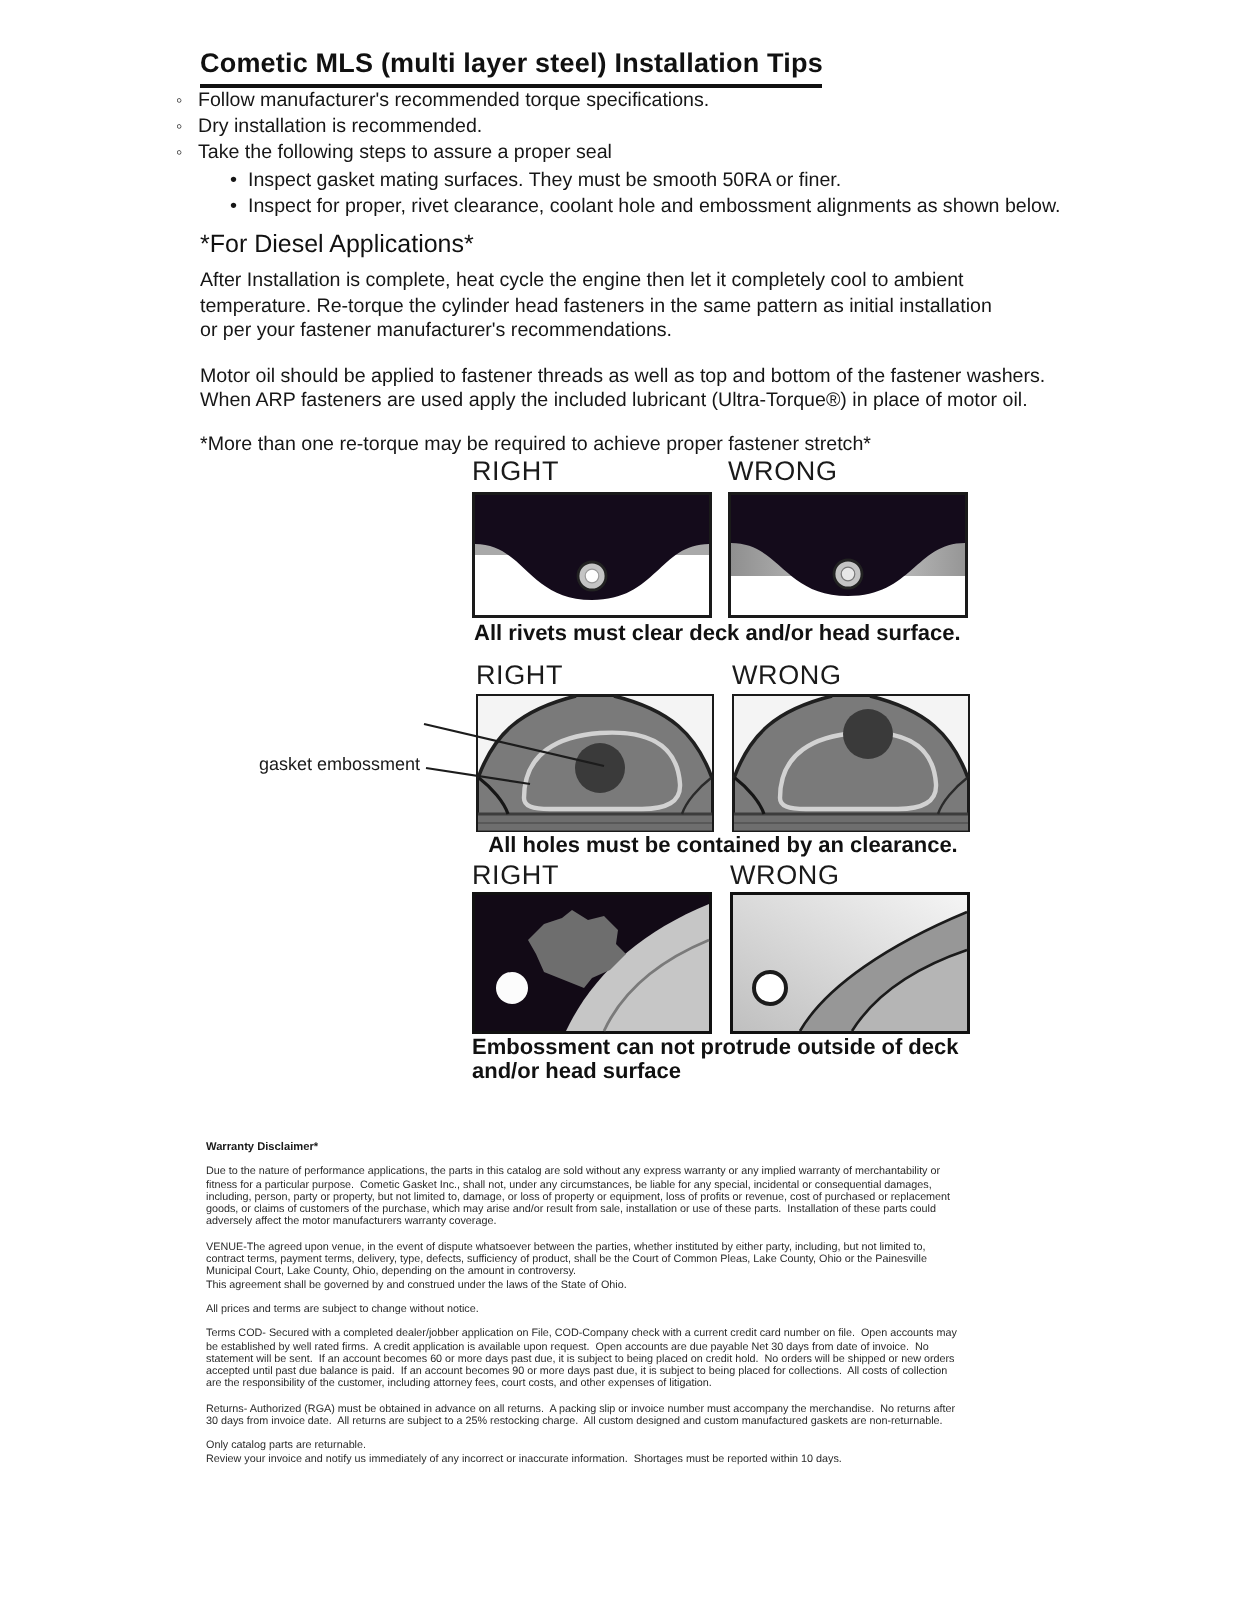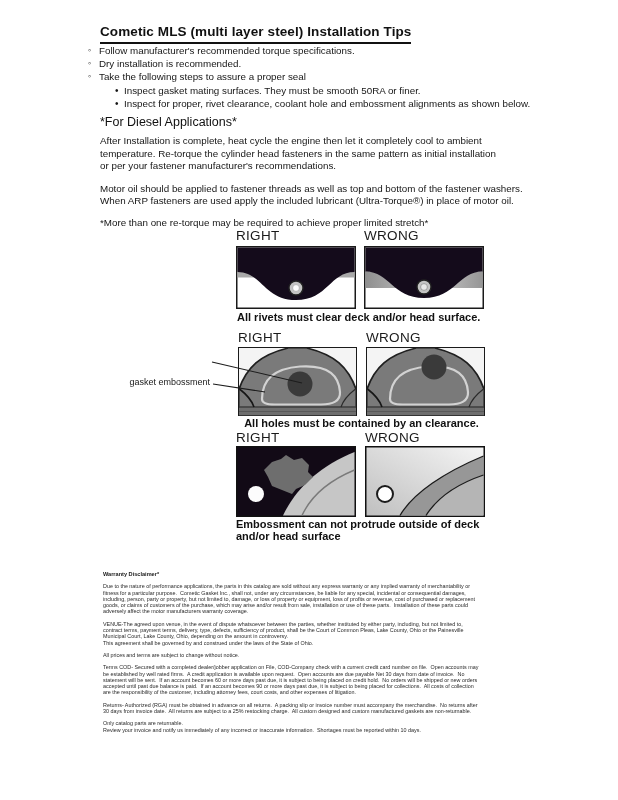--- a/index.html
+++ b/index.html
@@ -68,21 +68,21 @@
     </div>
   </div>
 
   <div class="abs diesel">
     <div class="diesel-heading">*For Diesel Applications*</div>
     <p>After Installation is complete, heat cycle the engine then let it completely cool to ambient
 temperature. Re-torque the cylinder head fasteners in the same pattern as initial installation
 or per your fastener manufacturer's recommendations.</p>
     <p>Motor oil should be applied to fastener threads as well as top and bottom of the fastener washers.
 When ARP fasteners are used apply the included lubricant (Ultra-Torque®) in place of motor oil.</p>
-    <div class="retorque-note">*More than one re-torque may be required to achieve proper limited stretch*</div>
+    <div class="retorque-note">*More than one re-torque may be required to achieve proper fastener stretch*</div>
   </div>
 
   <div class="abs dlabel" style="left:236px; top:228px; width:120px;">RIGHT</div>
   <div class="abs dlabel" style="left:364px; top:228px; width:120px;">WRONG</div>
 
   <svg class="abs" style="left:236px; top:246px;" width="120" height="63" viewBox="0 0 120 63">
     <rect x="0.75" y="0.75" width="118.5" height="61.5" fill="#ffffff" stroke="#1a1a1a" stroke-width="1.5"></rect>
     <rect x="1.5" y="25" width="117" height="6.5" fill="#a9a9a9"></rect>
     <path d="M1.5,1.5 H118.5 V26 C94,26 92,54 60,54 C28,54 26,26 1.5,26 Z" fill="#140b1b"></path>
     <circle cx="60" cy="42" r="7" fill="#c4c4c4" stroke="#222222" stroke-width="1.4"></circle>

